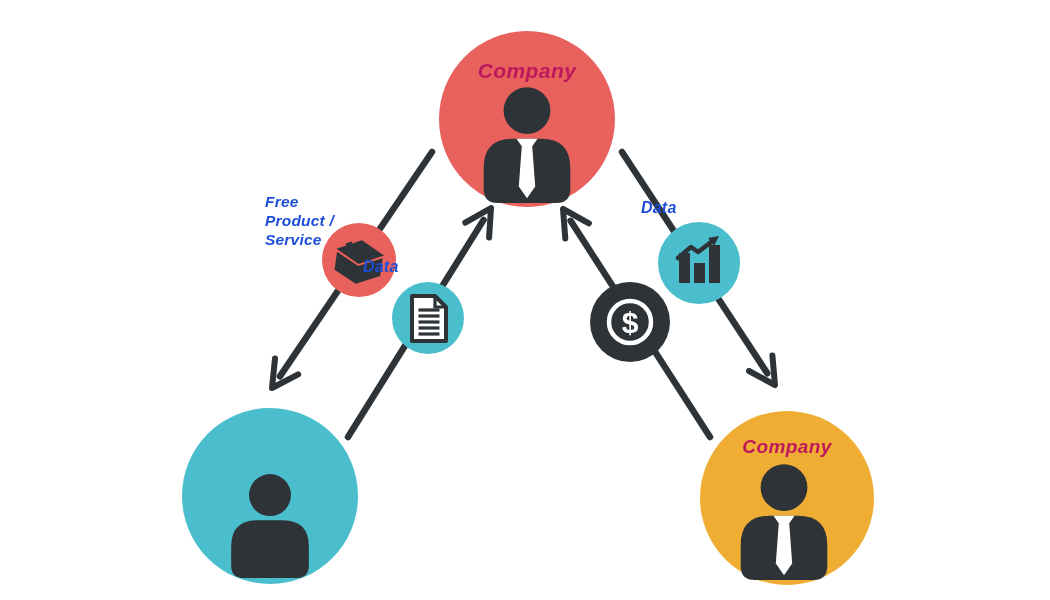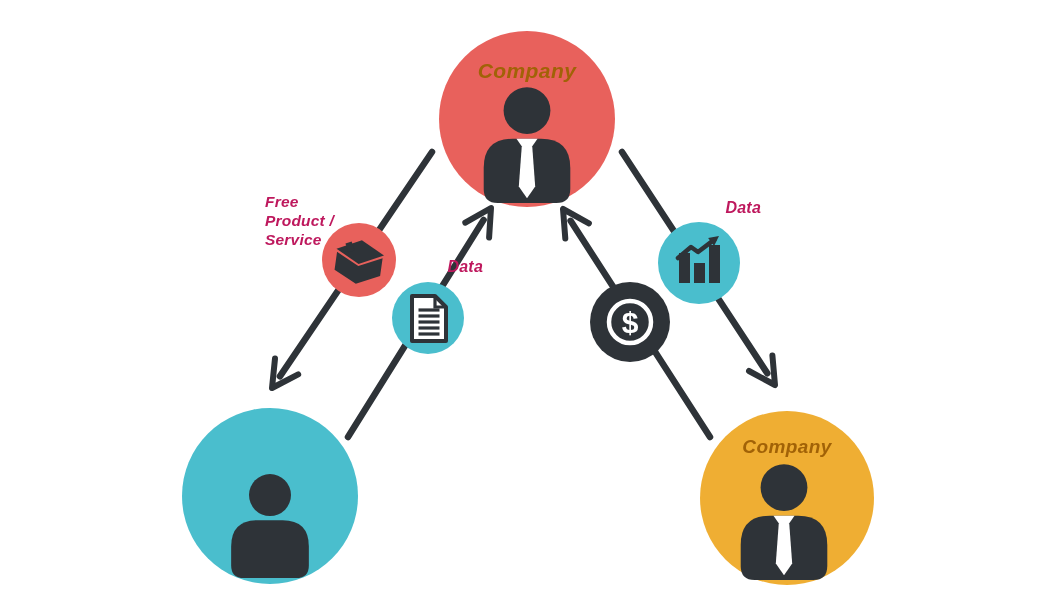--- a/index.html
+++ b/index.html
@@ -10,33 +10,33 @@
     background: #ffffff;
     overflow: hidden;
     font-family: "Liberation Sans", sans-serif;
   }
   .stage svg { position: absolute; left: 0; top: 0; }
   .node-label {
     position: absolute;
     text-align: center;
     font-weight: bold;
     font-style: italic;
-    color: #a16207;
+    color: #be185d;
     letter-spacing: 0.4px;
     white-space: nowrap;
   }
   .edge-label {
     position: absolute;
     font-weight: bold;
     font-style: italic;
-    color: #be185d;
+    color: #1d4ed8;
     letter-spacing: 0.2px;
     white-space: nowrap;
   }
-  .edge-label.center { text-align: right; }
+  .edge-label.center { text-align: left; }
   .multiline { line-height: 19px; font-size: 15.5px; }
   .fs21 { font-size: 21px; }
   .fs19 { font-size: 19px; }
   .fs16 { font-size: 16px; }
 </style>
 </head>
 <body>
 
 <div class="stage">
 

